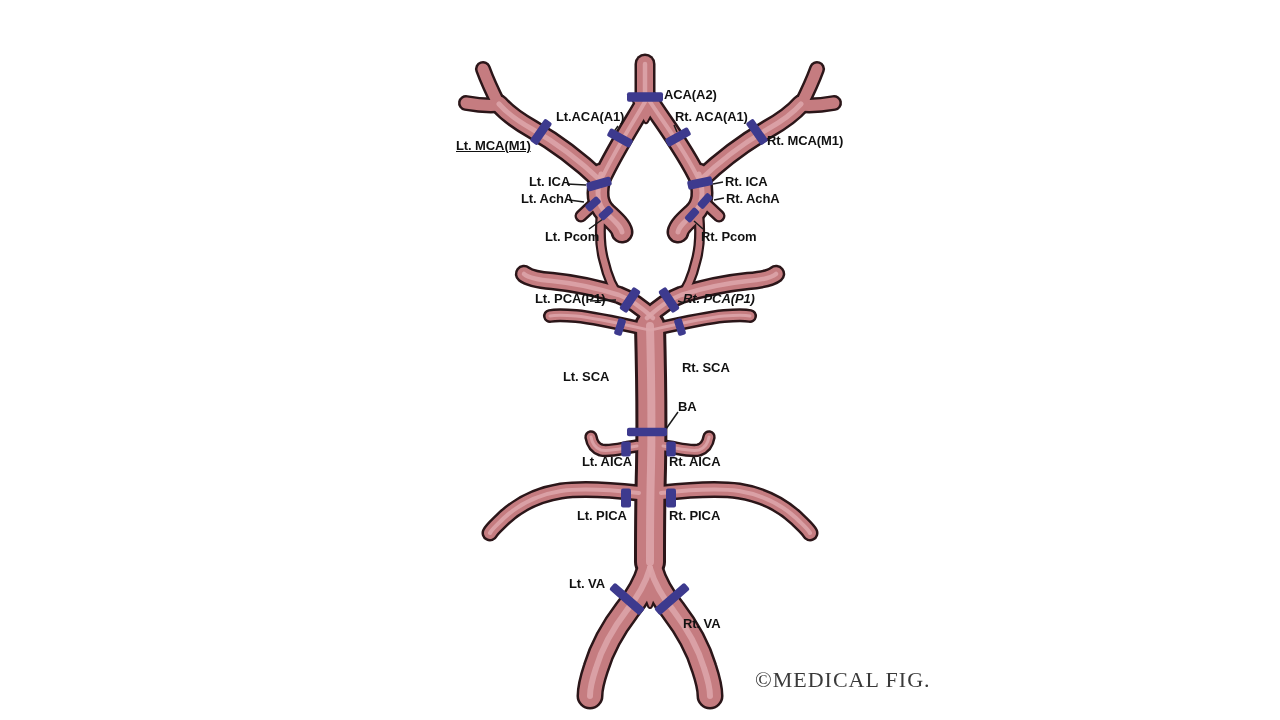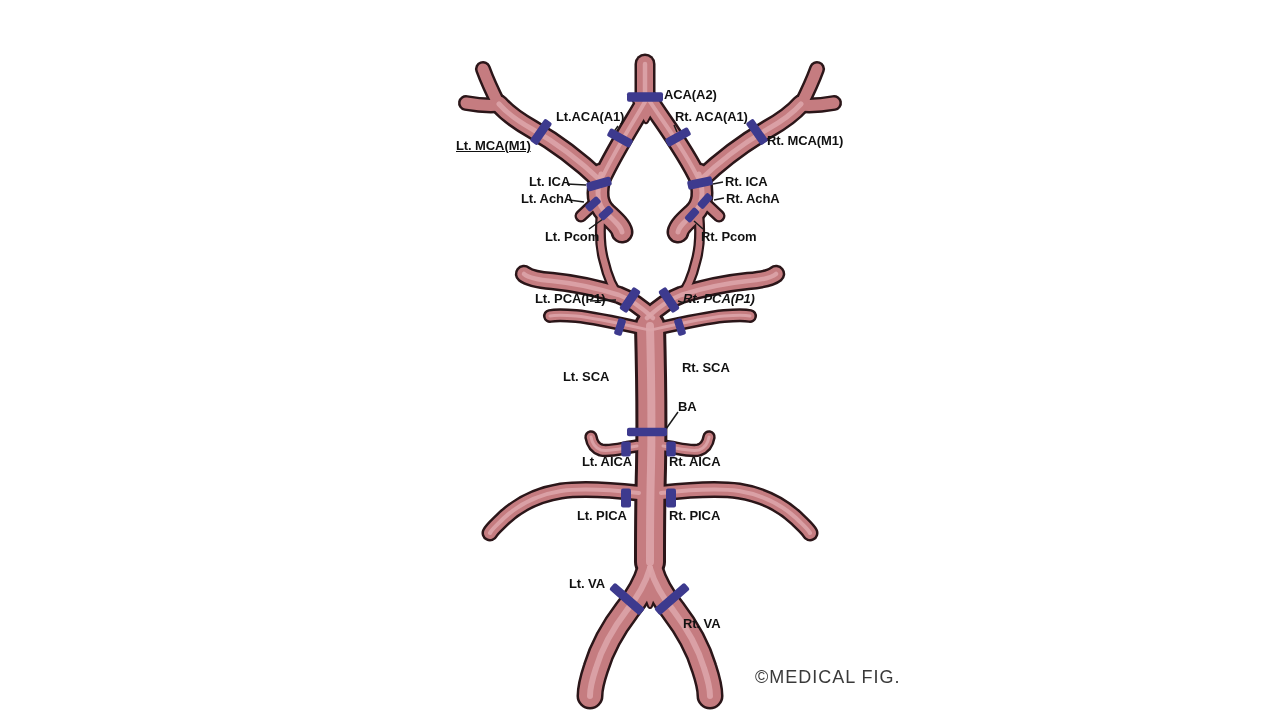--- a/index.html
+++ b/index.html
@@ -8,22 +8,22 @@
   .stage svg{position:absolute;left:0;top:0;}
   .vo{fill:none;stroke:var(--vessel-outline);stroke-linecap:round;stroke-linejoin:round;}
   .vf{fill:none;stroke:var(--vessel-fill);stroke-linecap:round;stroke-linejoin:round;}
   .vh{fill:none;stroke:var(--vessel-highlight);stroke-linecap:round;stroke-linejoin:round;opacity:.9;}
   .vjo{fill:var(--vessel-outline);stroke:var(--vessel-outline);stroke-width:6;stroke-linejoin:round;}
   .vjf{fill:var(--vessel-fill);stroke:var(--vessel-fill);stroke-width:2;stroke-linejoin:round;}
   .mk{fill:var(--marker);}
   .ld{stroke:var(--leader-line);stroke-width:1.5;fill:none;}
   .lbl{position:absolute;font-weight:bold;font-size:13px;line-height:14px;color:var(--label-text);
        white-space:nowrap;letter-spacing:-0.1px;}
-  .copyright{position:absolute;font-weight:400;font-size:18px;color:var(--copyright-text);
-       letter-spacing:1px;white-space:nowrap;}
+  .copyright{position:absolute;font-weight:400;font-size:22px;color:var(--copyright-text);
+       letter-spacing:1px;white-space:nowrap;font-family:Liberation Serif, serif;}
 </style>
 </head>
 <body>
 
 <div class="stage">
   <svg width="1280" height="720" viewBox="0 0 1280 720">
     <defs>
       <path id="p-a2" d="M 645 64 L 645 100"></path>
       <path id="p-lt-a1" d="M 646 100 C 636 118, 616 148, 601 180"></path>
       <path id="p-rt-a1" d="M 649 100 C 660 118, 684 148, 699 180"></path>

